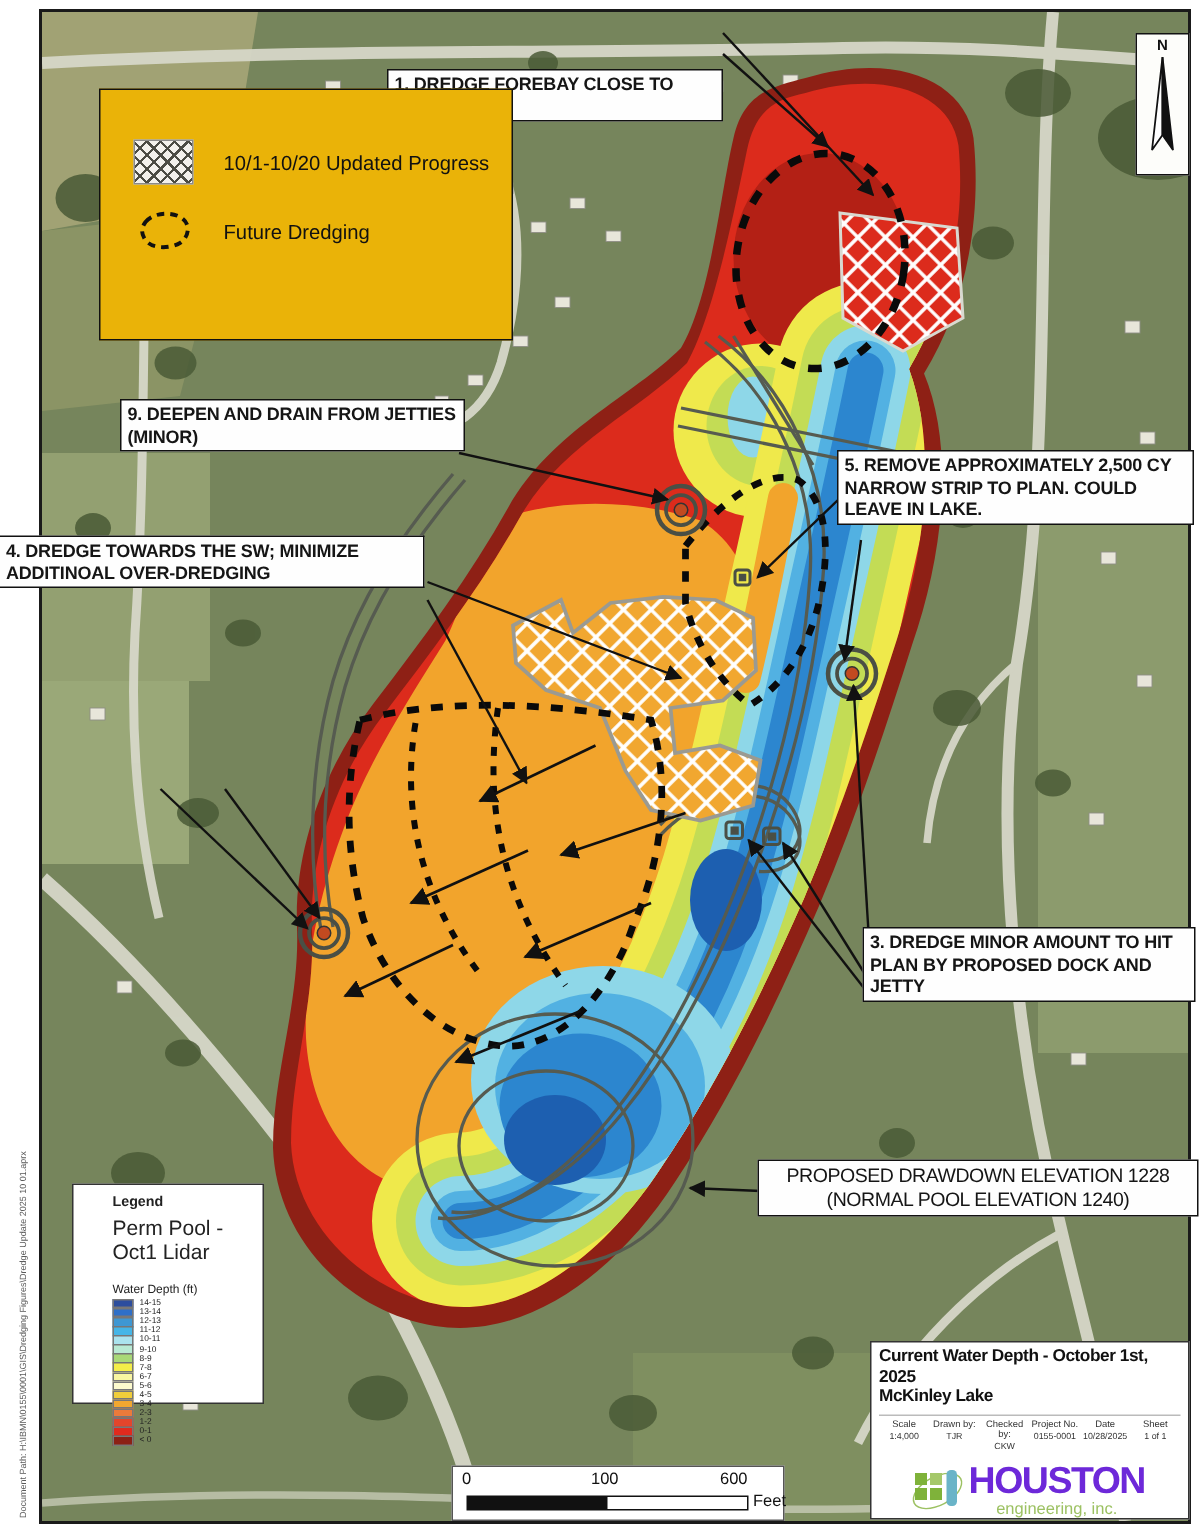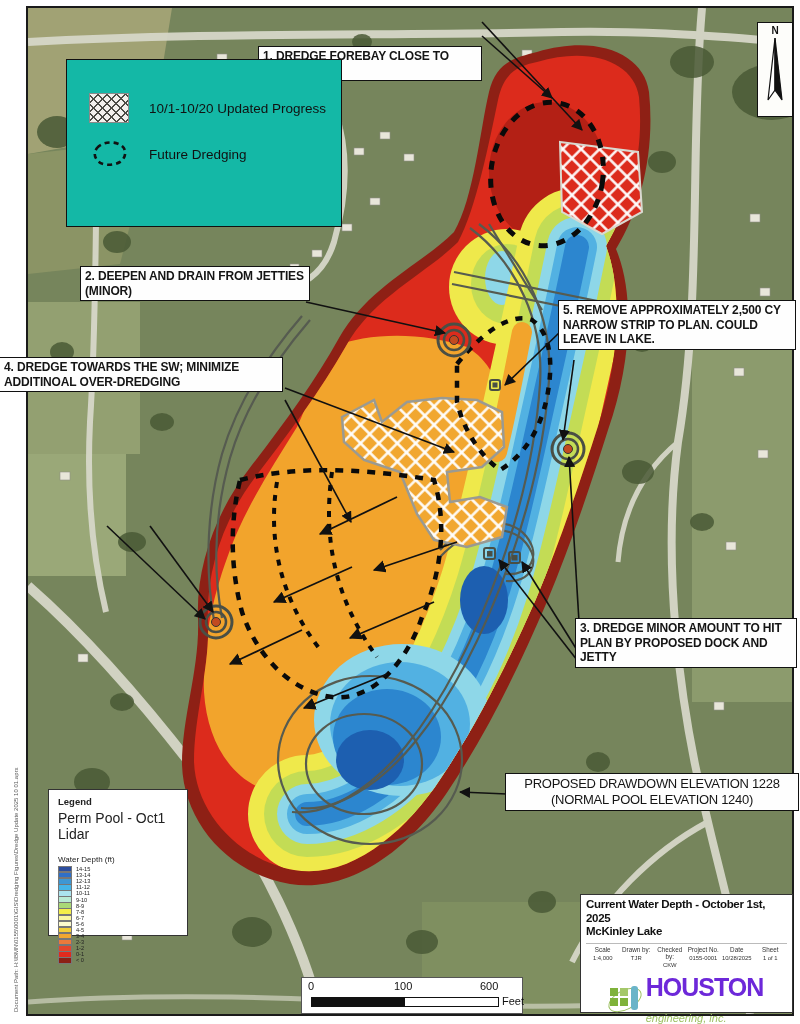--- a/index.html
+++ b/index.html
@@ -9,30 +9,30 @@
              border:2px solid #1a1a1a;background:#76855c;overflow:hidden;}
   .map-frame svg{display:block;}
   .overlay{position:absolute;left:0;top:0;width:800px;height:1024px;pointer-events:none;}
   .callout{position:absolute;background:#fefefe;border:1.7px solid #111;color:#151515;
            font-weight:bold;font-size:12px;line-height:14.5px;padding:2px 4px;
            letter-spacing:-0.15px;}
   .callout.plain{font-weight:normal;text-align:center;font-size:13px;line-height:16px;
            letter-spacing:-0.3px;}
   
   .legend-top{position:absolute;left:66px;top:59px;width:274px;height:166px;
-              background:#14b8a6;border:1.6px solid #111;}
+              background:#eab308;border:1.6px solid #111;}
   .lt-row{position:absolute;left:22px;height:36px;display:flex;align-items:center;gap:20px;}
   .lt-label{font-size:13.5px;color:#111;}
   .sw-hatch{width:38px;height:28px;border:1px solid #8a8a8a;background-color:#f3f1ec;
     background-image:repeating-linear-gradient(45deg,transparent 0 5px,#4c4c44 5px 6.5px),
                      repeating-linear-gradient(135deg,transparent 0 5px,#4c4c44 5px 6.5px);}
   .sw-line{width:44px;height:4px;background:#5c5c58;border-radius:2px;}
   
-  .depth-legend{position:absolute;left:48px;top:789px;width:140px;height:147px;
-                background:#fff;border:1px solid #333;padding:6px 0 0 9px;box-sizing:border-box;}
+  .depth-legend{position:absolute;left:48px;top:789px;width:128px;height:147px;
+                background:#fff;border:1px solid #333;padding:6px 0 0 26px;box-sizing:border-box;}
   .dl-title{font-size:9.5px;font-weight:bold;color:#222;margin-bottom:3px;}
   .dl-sub{font-size:14px;color:#222;margin-bottom:2px;}
   .dl-field{font-size:8px;color:#222;margin-bottom:2px;margin-top:13px;}
   .dl-row{display:flex;align-items:center;height:6.1px;}
   .dl-sw{width:12px;height:4.6px;border:0.4px solid #777;margin-right:4px;flex:0 0 auto;}
   .dl-lab{font-size:5.6px;color:#222;white-space:nowrap;}
   
   .scalebar{position:absolute;left:301px;top:977px;width:220px;height:35px;background:#fff;
             border:1px solid #555;}
   .sb-nums{position:relative;height:14px;font-size:11px;color:#111;margin-top:2px;}
@@ -58,21 +58,21 @@
   .logo-mark .sq{position:absolute;width:8px;height:8px;background:#7fb23a;}
   .logo-mark .sq.s2{left:10px;top:4px;background:#a5c86a;}
   .logo-mark .sq.s3{left:0px;top:14px;}
   .logo-mark .sq4{position:absolute;left:10px;top:14px;width:8px;height:8px;background:#7fb23a;}
   .logo-mark .bar{position:absolute;left:21px;top:2px;width:7px;height:24px;background:#6ab4c8;
                   border-radius:3px;}
   .logo-mark .orbit{position:absolute;left:-3px;top:6px;width:34px;height:18px;
                     border:1.3px solid #9cc162;border-radius:50%;transform:rotate(-28deg);}
   .logo-text{line-height:1;}
   .logo-name{font-size:25px;font-weight:bold;color:#6d28d9;letter-spacing:-1px;}
-  .logo-sub{font-size:11px;color:#9cc162;text-align:left;margin-top:13px;font-style:italic;}
+  .logo-sub{font-size:11px;color:#9cc162;text-align:center;margin-top:1px;}
   
   .docpath{position:absolute;left:13px;top:1012px;width:450px;transform:rotate(-90deg);
            transform-origin:0 0;font-size:6px;color:#5a5a5a;white-space:nowrap;}
 </style>
 </head>
 <body>
 
 <div class="map-frame">
 <svg width="764" height="1006" viewBox="26 6 764 1006">
   <defs>
@@ -277,21 +277,21 @@
       <span class="lt-label">10/1-10/20 Updated Progress</span>
     </div>
     <div class="lt-row" style="top:76px;">
       <svg width="40" height="34">
         <path d="M 8,11 C 14,4 27,4 33,9 C 38,13 37,21 31,25 C 24,29 12,29 8,23 C 5,19 5,15 8,11 Z" fill="none" stroke="#111" stroke-width="2.6" stroke-dasharray="5 4"></path>
       </svg>
       <span class="lt-label">Future Dredging</span>
     </div>
   </div>
 
-  <div class="callout" style="left:80px;top:266px;width:220px;">2. DEEPEN AND DRAIN FROM JETTIES (MINOR)</div>
+  <div class="callout" style="left:80px;top:266px;width:220px;">9. DEEPEN AND DRAIN FROM JETTIES (MINOR)</div>
 
   <div class="callout" style="left:558px;top:300px;width:228px;">5. REMOVE APPROXIMATELY 2,500 CY NARROW STRIP TO PLAN. COULD LEAVE IN LAKE.</div>
 
   <div class="callout" style="left:0px;top:357px;width:274px;border-left:none;">4. DREDGE TOWARDS THE SW; MINIMIZE ADDITINOAL OVER-DREDGING</div>
 
 
   <div class="callout" style="left:575px;top:618px;width:212px;">3. DREDGE MINOR AMOUNT TO HIT PLAN BY PROPOSED DOCK AND JETTY</div>
 
   <div class="callout plain" style="left:505px;top:773px;width:284px;">PROPOSED DRAWDOWN ELEVATION 1228 (NORMAL POOL ELEVATION 1240)</div>
 

